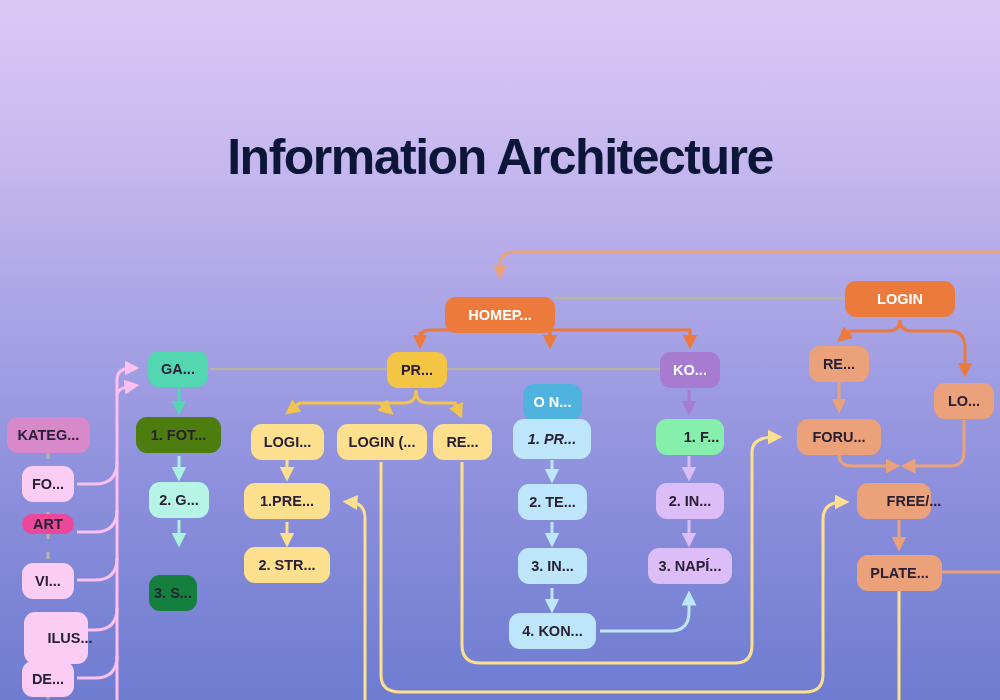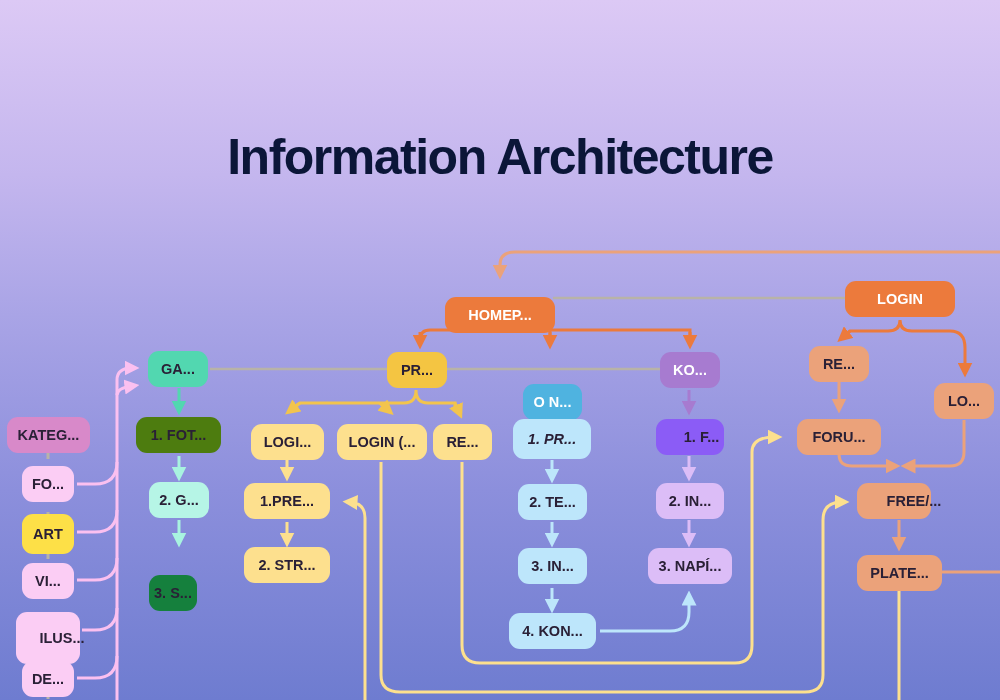--- a/index.html
+++ b/index.html
@@ -123,41 +123,41 @@
 <div class="node light-text" style="left:445px;top:281px;width:110px;height:36px;background:#ec7a3c;margin-top:16px;">HOMEP...</div>
 <div class="node light-text" style="left:845px;top:281px;width:110px;height:36px;background:#ec7a3c;">LOGIN</div>
 
 <div class="node" style="left:148px;top:351px;width:60px;height:36px;background:#52d7b0;">GA...</div>
 <div class="node" style="left:387px;top:352px;width:60px;height:36px;background:#f4c542;">PR...</div>
 <div class="node light-text" style="left:523px;top:352px;width:59px;height:36px;background:#4fb3e0;margin-top:32px;">O N...</div>
 <div class="node light-text" style="left:660px;top:352px;width:60px;height:36px;background:#a77bd0;">KO...</div>
 
 <div class="node" style="left:7px;top:417px;width:83px;height:36px;background:#d889c9;">KATEG...</div>
 <div class="node" style="left:22px;top:466px;width:52px;height:36px;background:#fbcdf4;">FO...</div>
-<div class="node" style="left:22px;top:514px;width:52px;height:40px;background:#fde047;">ART</div>
+<div class="node" style="left:22px;top:514px;width:52px;height:20px;background:#ec4899;">ART</div>
 <div class="node" style="left:22px;top:563px;width:52px;height:36px;background:#fbcdf4;">VI...</div>
-<div class="node" style="left:16px;top:612px;width:64px;height:52px;background:#fbcdf4;padding-left:28px;">ILUS...</div>
+<div class="node" style="left:24px;top:612px;width:64px;height:52px;background:#fbcdf4;padding-left:28px;">ILUS...</div>
 <div class="node" style="left:22px;top:661px;width:52px;height:36px;background:#fbcdf4;">DE...</div>
 
 <div class="node" style="left:136px;top:417px;width:85px;height:36px;background:#4d7c0f;">1. FOT...</div>
 <div class="node" style="left:149px;top:482px;width:60px;height:36px;background:#b6f5e6;">2. G...</div>
 <div class="node" style="left:149px;top:547px;width:48px;height:36px;background:#15803d;margin-top:28px;">3. S...</div>
 
 <div class="node" style="left:251px;top:424px;width:73px;height:36px;background:#fde08e;">LOGI...</div>
 <div class="node" style="left:337px;top:424px;width:90px;height:36px;background:#fde08e;">LOGIN (...</div>
 <div class="node" style="left:433px;top:424px;width:59px;height:36px;background:#fde08e;">RE...</div>
 <div class="node" style="left:244px;top:483px;width:86px;height:36px;background:#fde08e;">1.PRE...</div>
 <div class="node" style="left:244px;top:547px;width:86px;height:36px;background:#fde08e;">2. STR...</div>
 
 <div class="node" style="left:513px;top:419px;width:78px;height:40px;background:#bde6fb;font-style:italic;">1. PR...</div>
 <div class="node" style="left:518px;top:484px;width:69px;height:36px;background:#bde6fb;">2. TE...</div>
 <div class="node" style="left:518px;top:548px;width:69px;height:36px;background:#bde6fb;">3. IN...</div>
 <div class="node" style="left:509px;top:613px;width:87px;height:36px;background:#bde6fb;">4. KON...</div>
 
-<div class="node" style="left:656px;top:419px;width:68px;height:36px;background:#8b5cf6;padding-left:23px;">1. F...</div>
+<div class="node" style="left:656px;top:419px;width:68px;height:36px;background:#86efac;padding-left:23px;">1. F...</div>
 <div class="node" style="left:656px;top:483px;width:68px;height:36px;background:#dcbdf7;">2. IN...</div>
 <div class="node" style="left:648px;top:548px;width:84px;height:36px;background:#dcbdf7;">3. NAPÍ...</div>
 
 <div class="node" style="left:809px;top:346px;width:60px;height:36px;background:#eba27a;">RE...</div>
 <div class="node" style="left:934px;top:383px;width:60px;height:36px;background:#eba27a;">LO...</div>
 <div class="node" style="left:797px;top:419px;width:84px;height:36px;background:#eba27a;">FORU...</div>
 <div class="node" style="left:857px;top:483px;width:74px;height:36px;background:#eba27a;padding-left:40px;">FREE/...</div>
 <div class="node" style="left:857px;top:555px;width:85px;height:36px;background:#eba27a;">PLATE...</div>
 
 </body></html>

